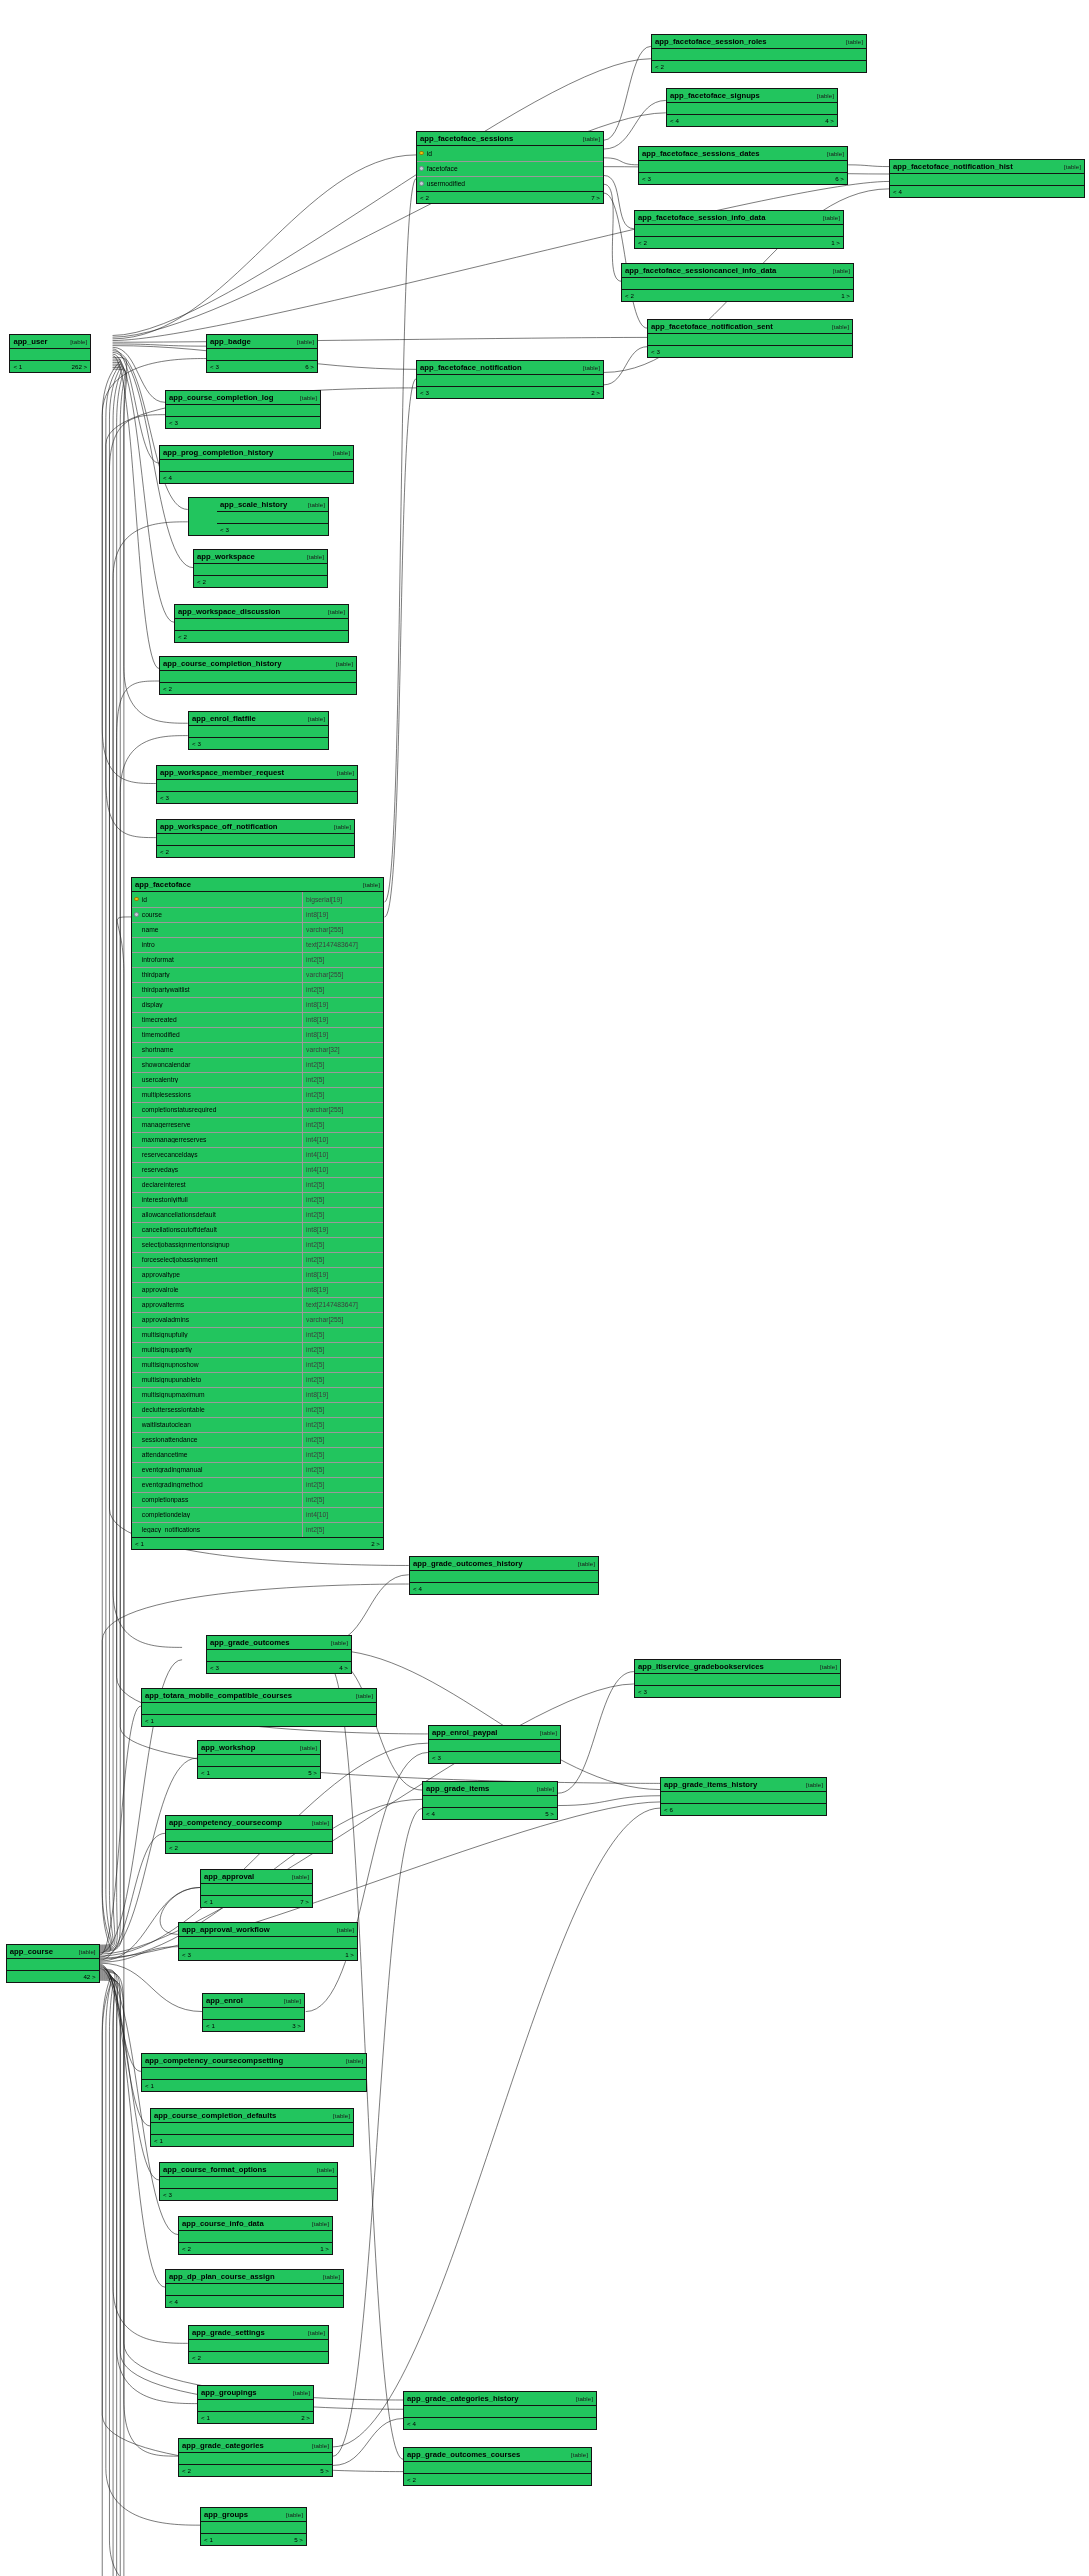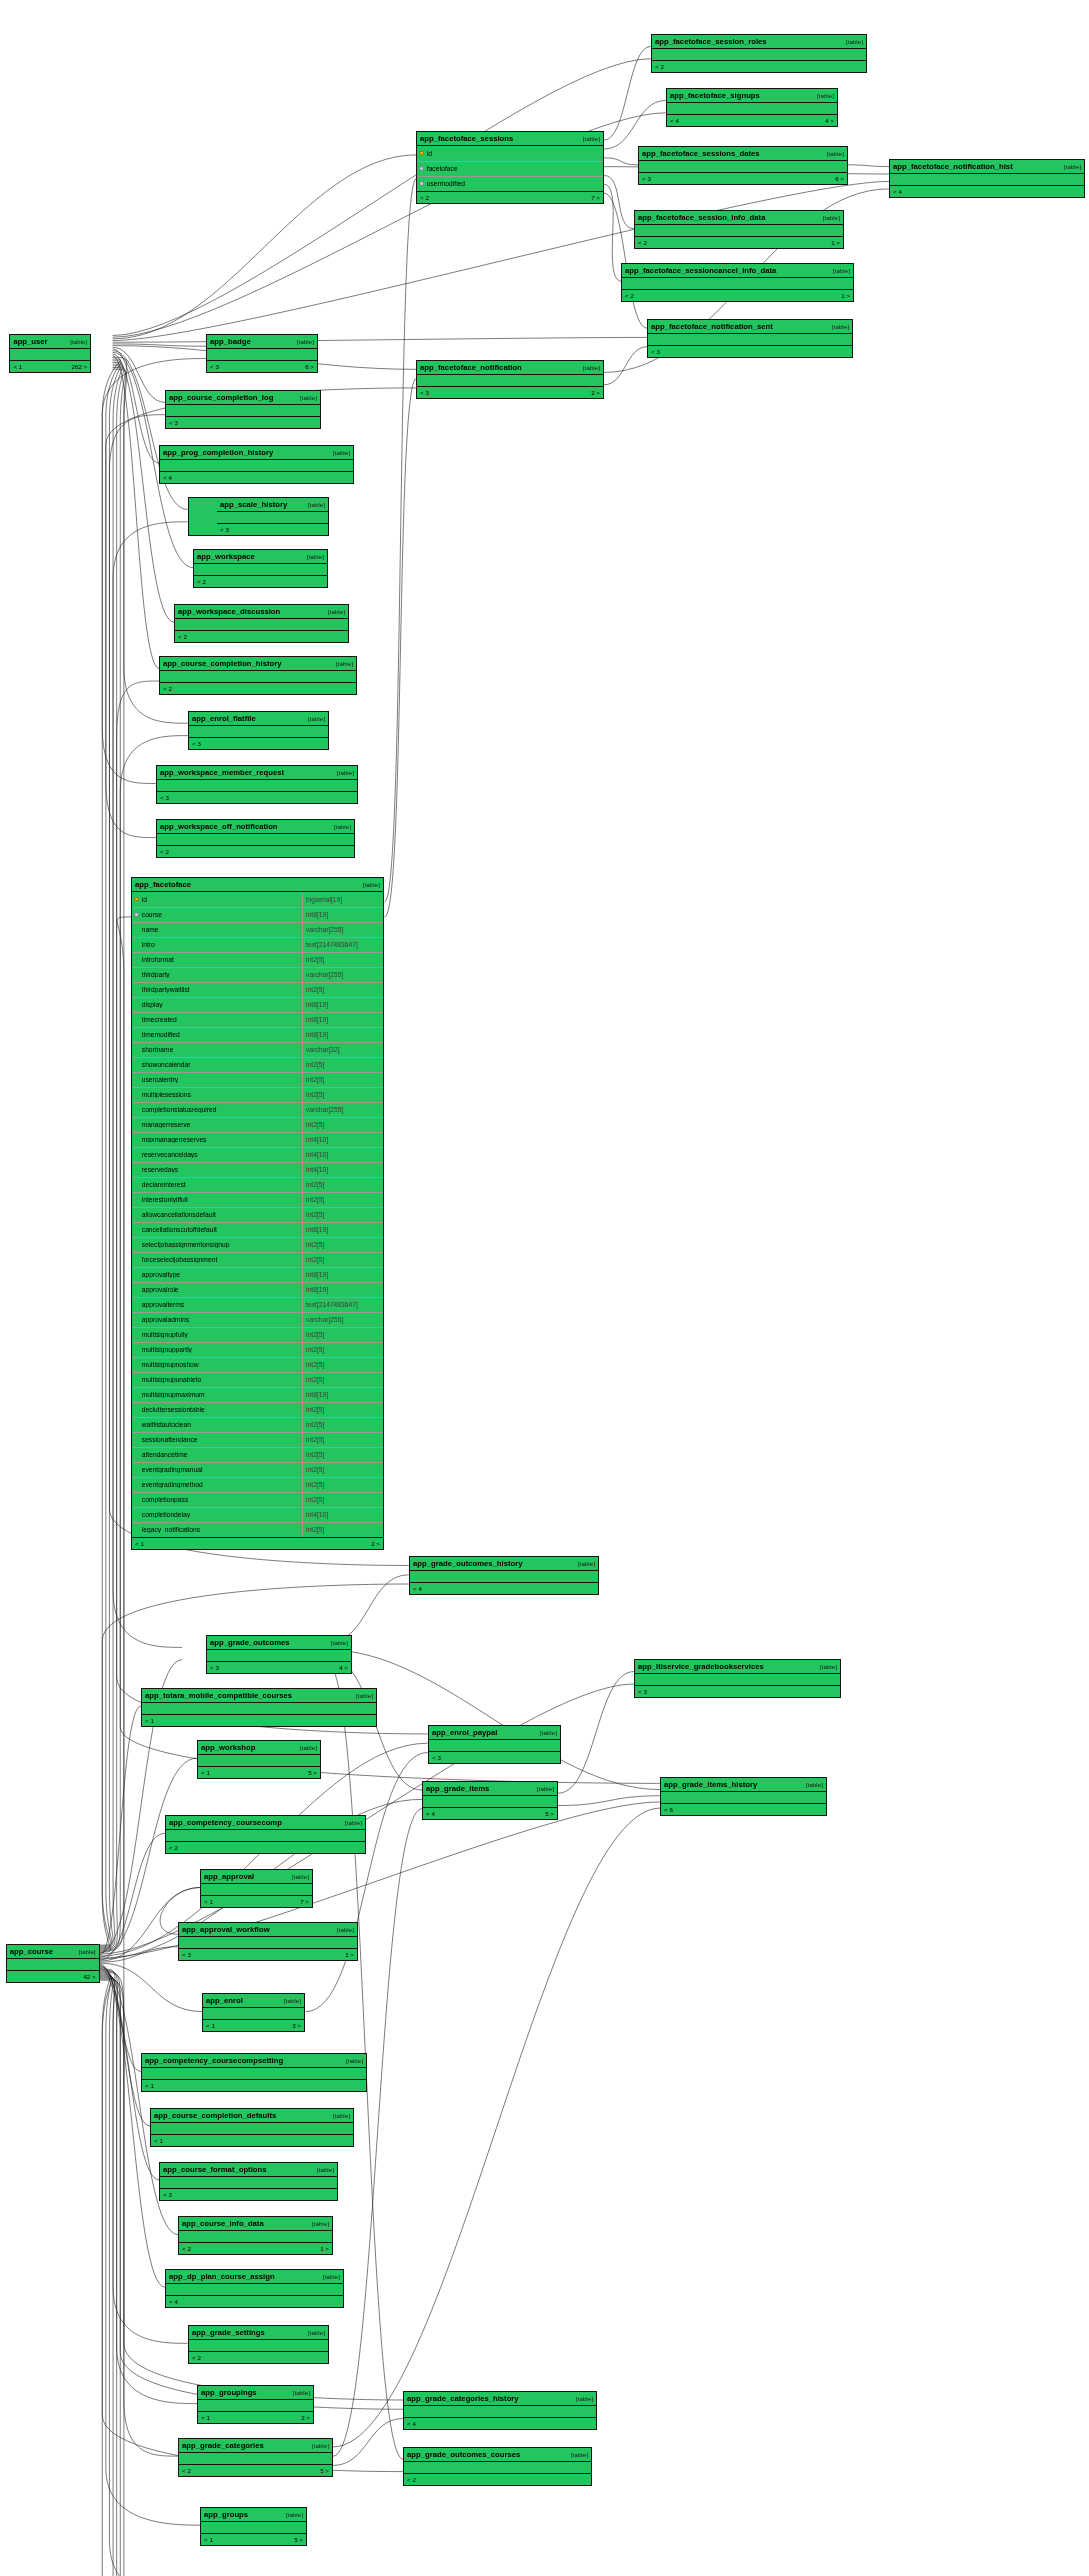--- a/index.html
+++ b/index.html
@@ -748,21 +748,21 @@
           <span class="tbl-tag">[table]</span>
         </div>
         <div class="tbl-body">
           <div class="blank-row"></div>
         </div>
         <div class="tbl-foot">
           <span>&lt; 6</span>
           <span></span>
         </div>
       </div>
-      <div class="tbl" style="left: 165px; top: 1815px; width: 201px;">
+      <div class="tbl" style="left: 165px; top: 1815px; width: 168px;">
         <div class="tbl-head">
           <span class="tbl-name">app_competency_coursecomp</span>
           <span class="tbl-tag">[table]</span>
         </div>
         <div class="tbl-body">
           <div class="blank-row"></div>
         </div>
         <div class="tbl-foot">
           <span>&lt; 2</span>
           <span></span>

